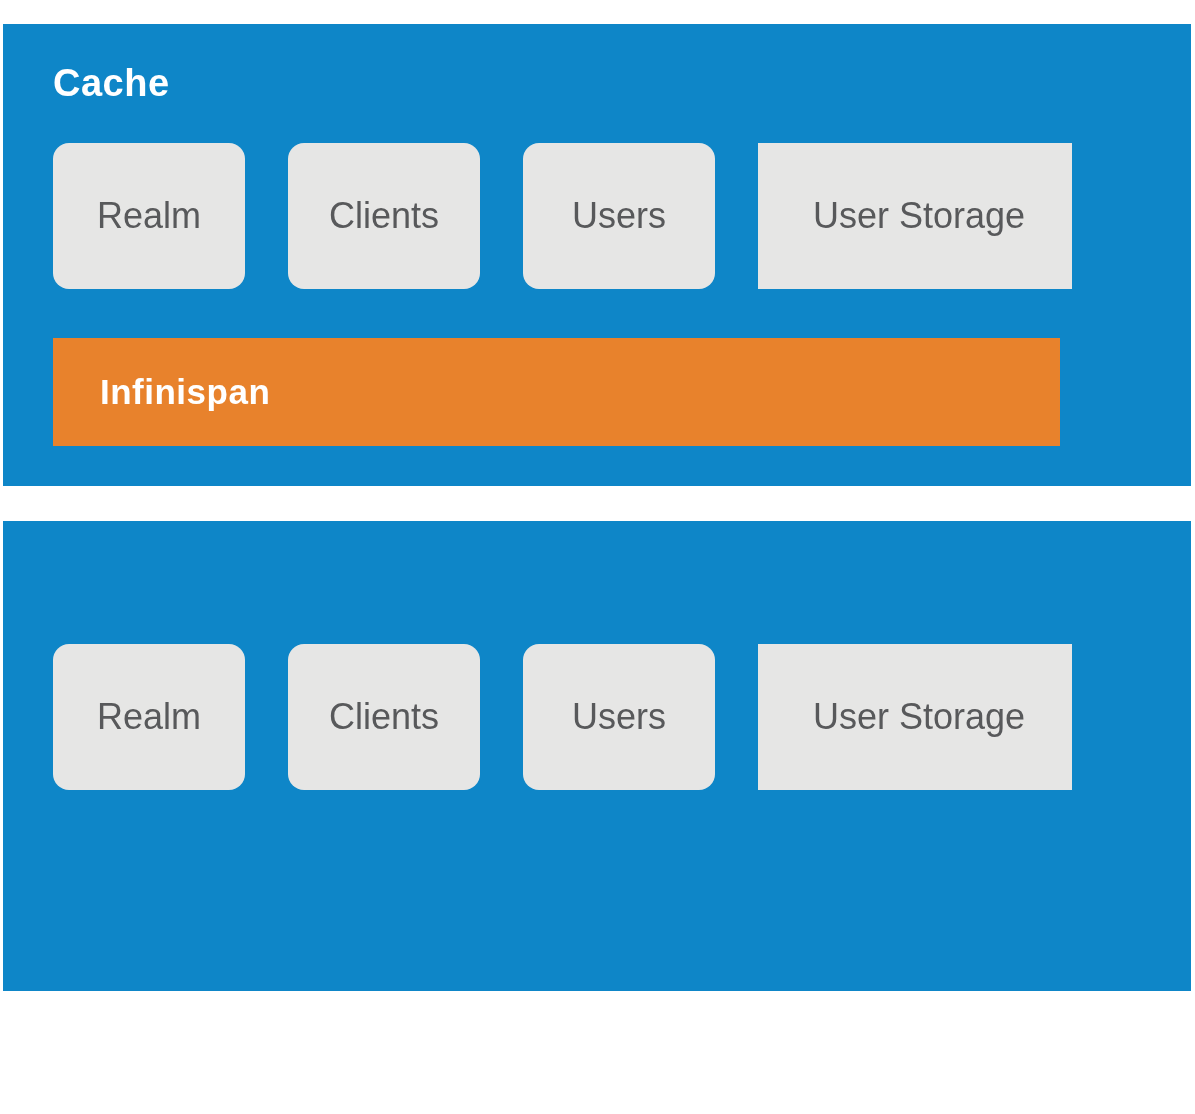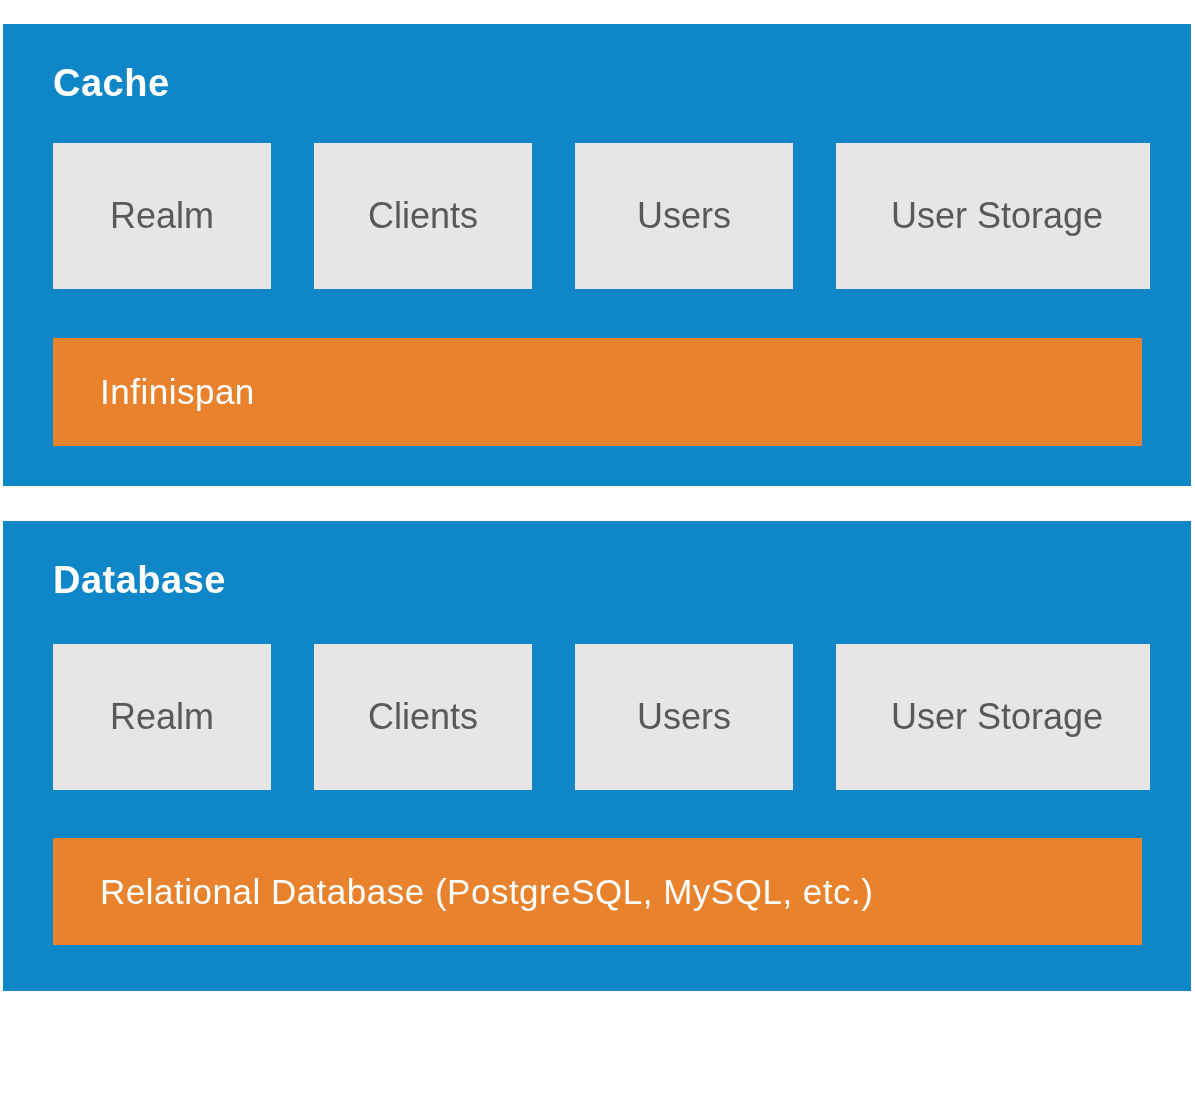--- a/index.html
+++ b/index.html
@@ -46,31 +46,31 @@
   .gray-box {
     height: 146px;
     background: #E6E6E5;
     display: flex;
     align-items: center;
     justify-content: center;
     color: #58595B;
     font-size: 36px;
     line-height: 1;
   }
-  .gray-box.w-normal { width: 218px; }
+  .gray-box.w-normal { width: 192px; border-radius: 16px; }
   .gray-box.w-wide   { width: 306px; padding-left: 8px; }
 
   .orange-bar {
     position: absolute;
     left: 50px;
-    width: 1089px;
+    width: 1007px;
     background: #E8822C;
     color: #ffffff;
     font-size: 35px;
-    font-weight: normal;
+    font-weight: bold;
     display: flex;
     align-items: center;
     padding-left: 47px;
     box-sizing: border-box;
     letter-spacing: 0.5px;
   }
   #section-cache .orange-bar    { top: 314px; height: 108px; }
   #section-database .orange-bar { top: 317px; height: 107px; }
 </style>
 </head>
@@ -83,24 +83,22 @@
     <div class="boxes-row">
       <div class="gray-box w-normal">Realm</div>
       <div class="gray-box w-normal">Clients</div>
       <div class="gray-box w-normal">Users</div>
       <div class="gray-box w-wide">User Storage</div>
     </div>
     <div class="orange-bar">Infinispan</div>
   </div>
 
   <div class="section" id="section-database">
-    <div class="section-title">Database</div>
     <div class="boxes-row">
       <div class="gray-box w-normal">Realm</div>
       <div class="gray-box w-normal">Clients</div>
       <div class="gray-box w-normal">Users</div>
       <div class="gray-box w-wide">User Storage</div>
     </div>
-    <div class="orange-bar">Relational Database (PostgreSQL, MySQL, etc.)</div>
   </div>
 
 
 </div>
 
 </body></html>

